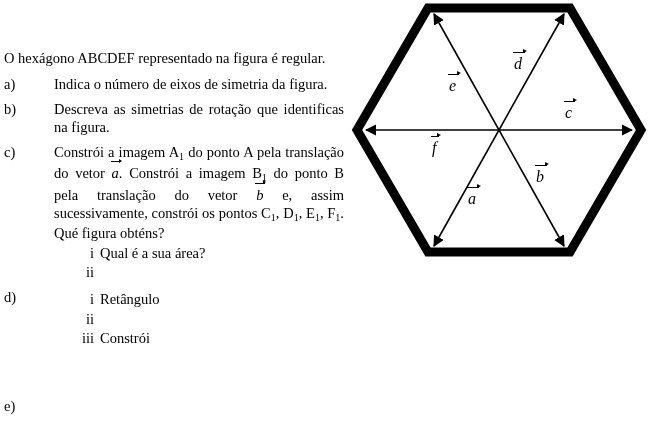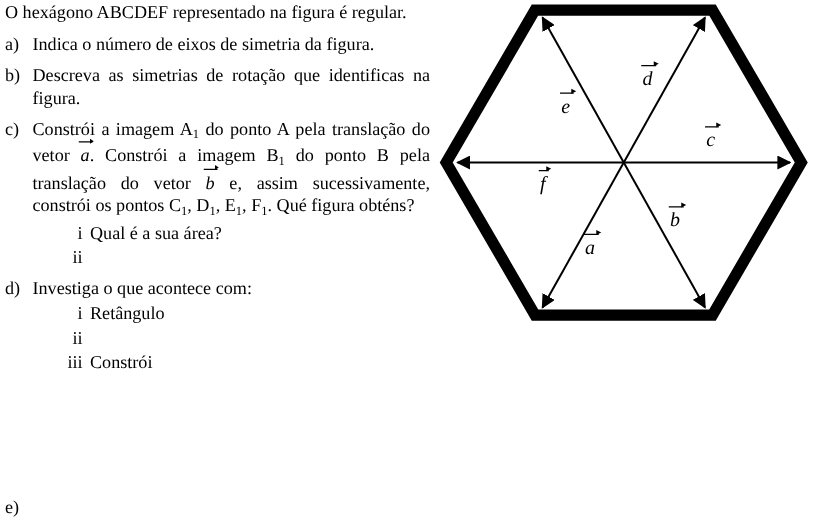--- a/index.html
+++ b/index.html
@@ -25,35 +25,37 @@
     position: absolute;
     left: 4px;
     top: 2px;
     width: 340px;
   }
   .intro {
     font-size: 14.5px;
     line-height: 1.22;
     width: 328px;
     text-align: justify;
+    margin-top: 48px;
   }
   .item {
     display: flex;
     margin-top: 7px;
     font-size: 14.5px;
     line-height: 1.25;
   }
   .item .marker {
     width: 22px;
     flex: 0 0 22px;
     text-align: left;
   }
   .item .body {
     flex: 1 1 auto;
     text-align: justify;
+    margin-left: 28px;
   }
   .subitem {
     display: flex;
     font-size: 14.5px;
     line-height: 1.25;
     margin-top: 1px;
   }
   .subitem .smarker {
     width: 26px;
     flex: 0 0 26px;
@@ -180,21 +182,20 @@
           <div class="subitem">
             <div class="smarker">ii</div>
           </div>
         </div>
       </div>
     </div>
 
     <div class="item">
       <div class="marker">d)</div>
       <div class="body">
-        <span>Investiga o que acontece com:</span>
         <div class="sub-list">
           <div class="subitem">
             <div class="smarker">i</div>
             <div class="sbody">Retângulo</div>
           </div>
           <div class="subitem">
             <div class="smarker">ii</div>
           </div>
           <div class="subitem">
             <div class="smarker">iii</div>

